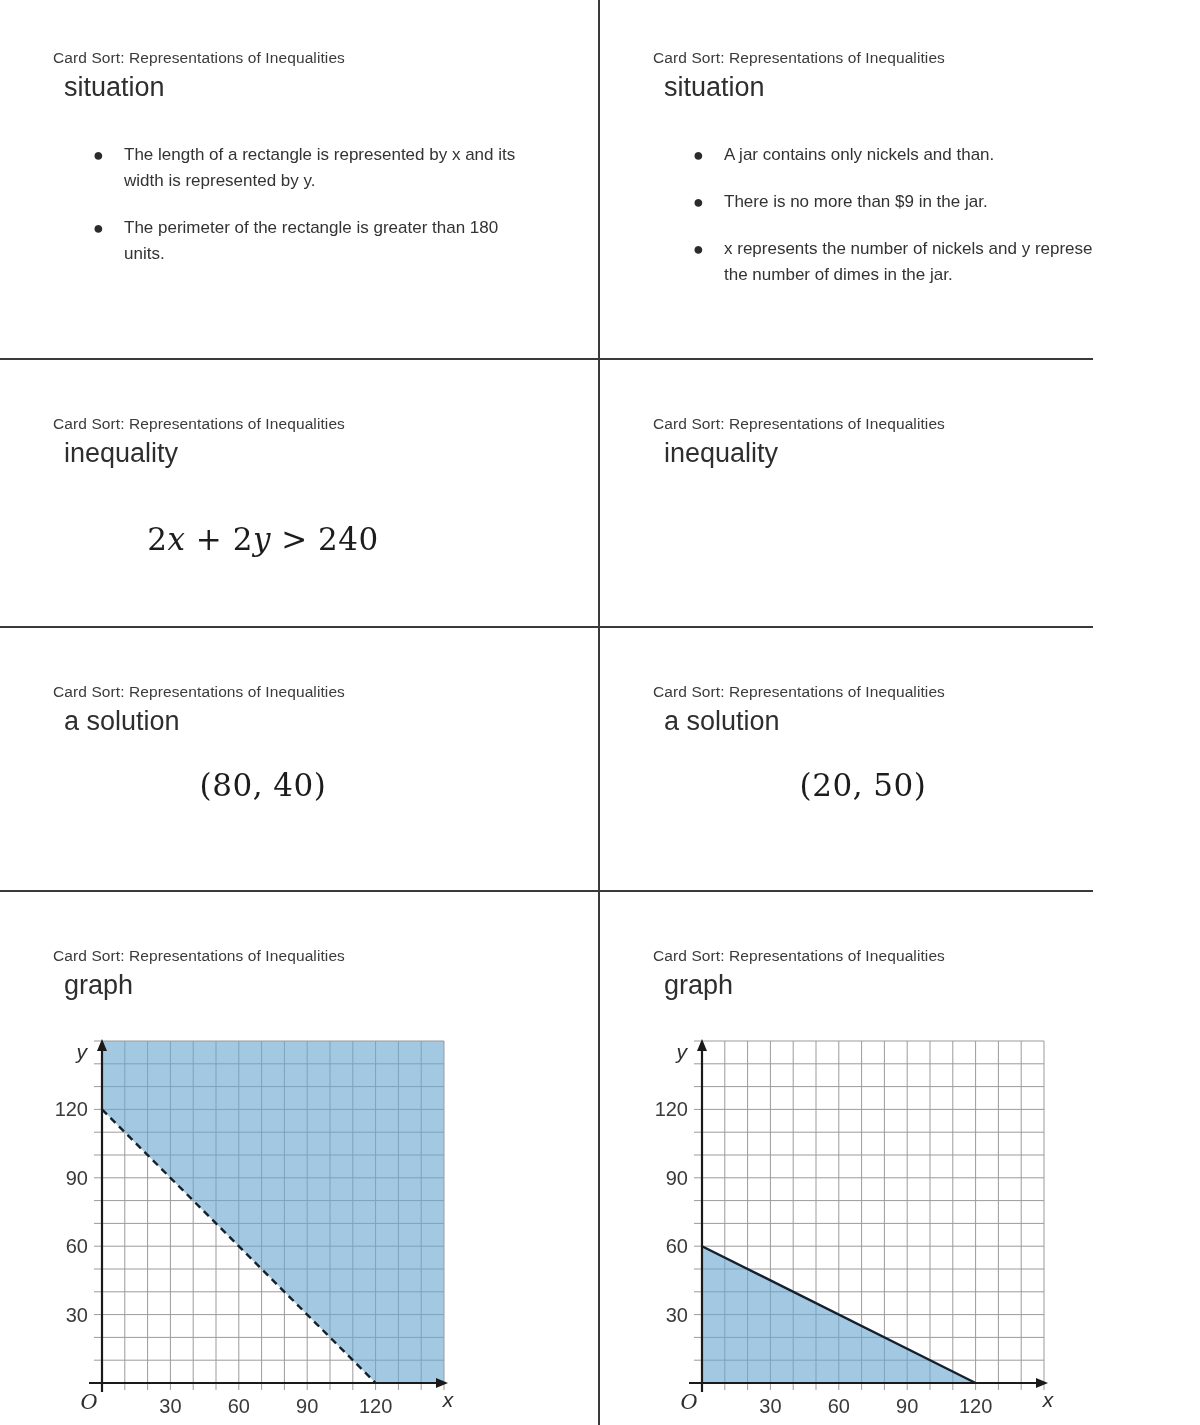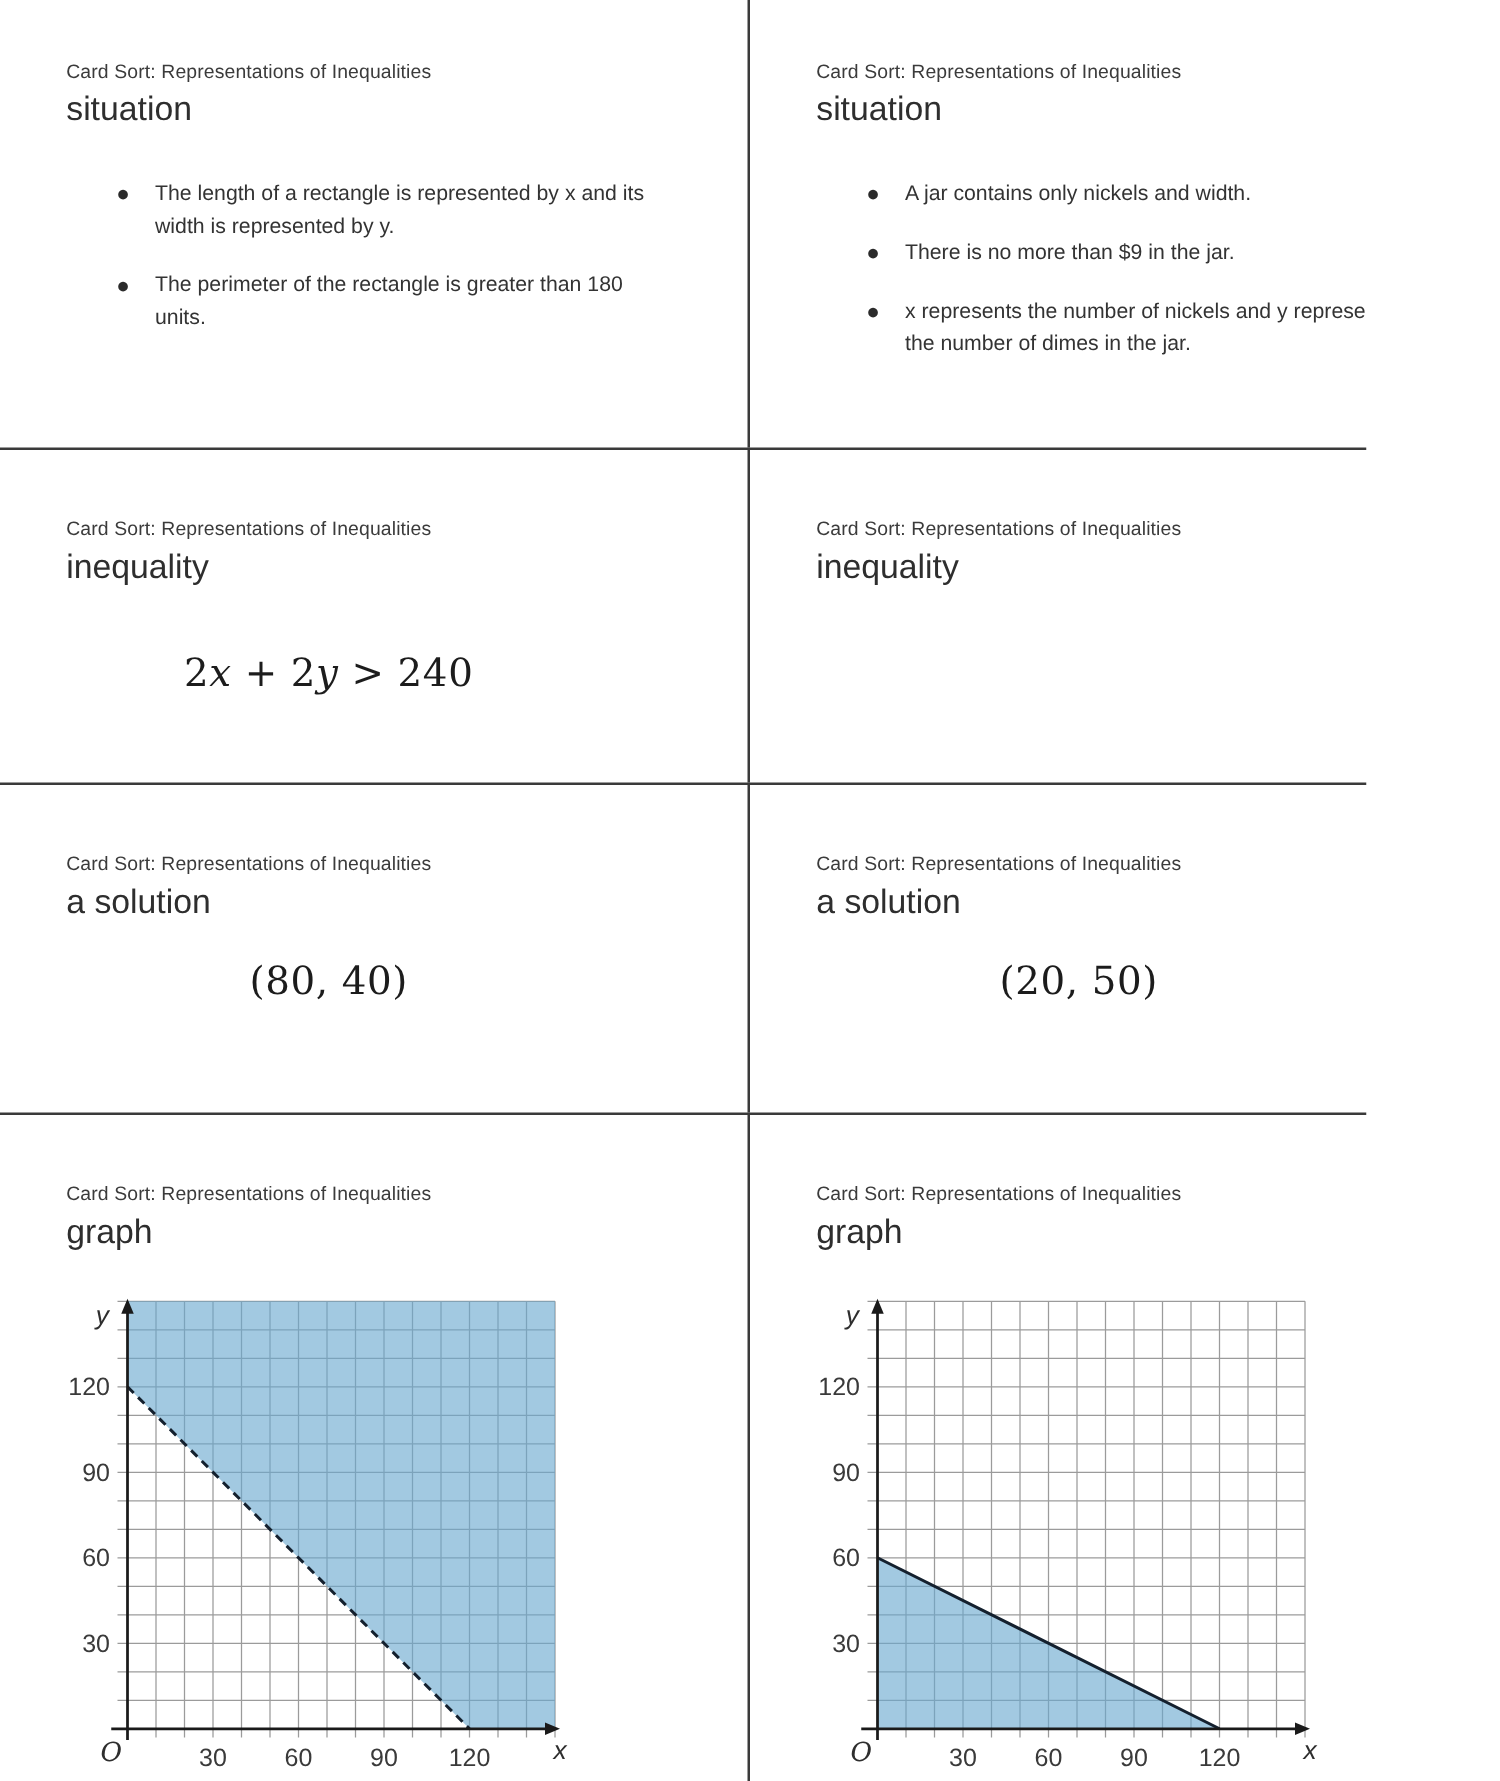--- a/index.html
+++ b/index.html
@@ -16,21 +16,21 @@
   .card.b-right { border-right:2px solid #3a3a3a; }
   .card.b-top   { border-top:2px solid #3a3a3a; }
   .card-inner { padding:48px 0 0 53px; }
   .row2 .card-inner, .row3 .card-inner, .row4 .card-inner { padding-top:54px; }
   .card-header {
     font-size:15.5px; line-height:1.25; color:#3b3b3b; margin:0;
     font-weight:400; letter-spacing:0.1px;
   }
   .card-title {
     font-size:27px; font-weight:400; color:#2e2e2e;
-    margin:3px 0 0 0; line-height:1.3;
+    margin:3px 0 0 11px; line-height:1.3;
   }
   
   .bullets { margin-top:37px; padding-left:40px; }
   .bullet-item { display:flex; margin:0 0 21px 0; }
   .dot { flex:0 0 31px; font-size:18px; color:#2b2b2b; line-height:26px; }
   .bullet-text { width:408px; font-size:17px; line-height:26px; color:#333; }
   
   .center-area { width:420px; text-align:center;margin-top:28px; }
   .math {
     font-family:"DejaVu Serif", serif;
@@ -65,21 +65,21 @@
     </div>
   </section>
 
   <section class="card row1">
     <div class="card-inner">
       <p class="card-header">Card Sort: Representations of Inequalities</p>
       <h2 class="card-title">situation</h2>
       <div class="bullets">
         <div class="bullet-item">
           <span class="dot">●</span>
-          <span class="bullet-text">A jar contains only nickels and width.</span>
+          <span class="bullet-text">A jar contains only nickels and than.</span>
         </div>
         <div class="bullet-item">
           <span class="dot">●</span>
           <span class="bullet-text">There is no more than $9 in the jar.</span>
         </div>
         <div class="bullet-item">
           <span class="dot">●</span>
           <span class="bullet-text">x represents the number of nickels and y represents the number of dimes in the jar.</span>
         </div>
       </div>

